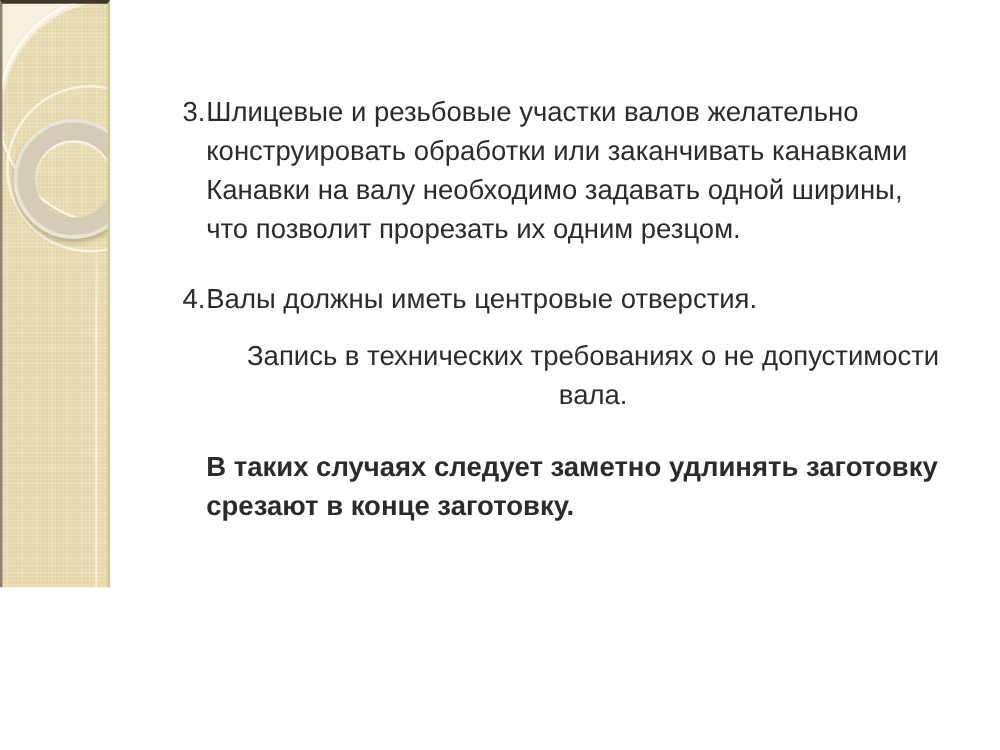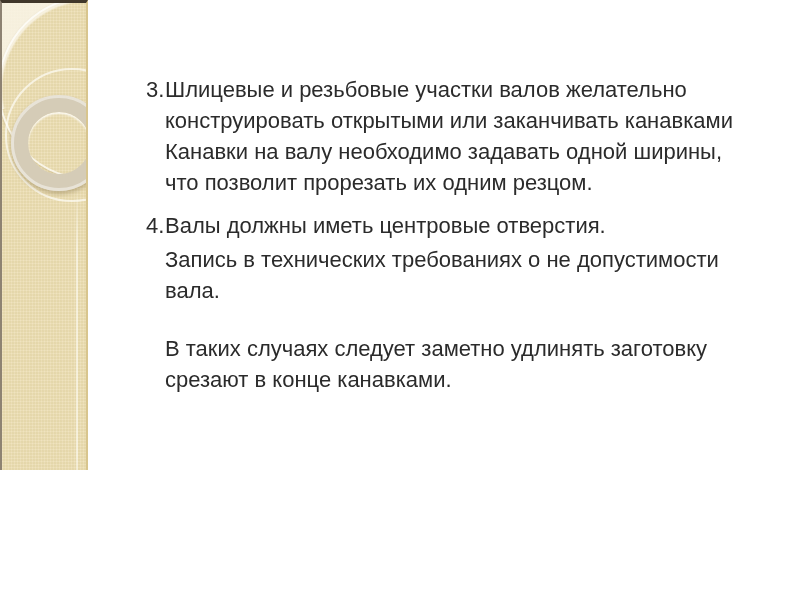--- a/index.html
+++ b/index.html
@@ -92,52 +92,52 @@
     line-height: 31px;
   }
   .para { padding-left: 19px; }
   .para .line { white-space: nowrap; }
   .para .marker {
     display: inline-block;
     min-width: 19px;
     margin-left: -19px;
   }
   
-  .para:nth-child(3) { margin-top: 12px; }
-  .para:nth-child(4) { margin-top: 3px;  }
-  .para:nth-child(5) { margin-top: 27px; }
+  .para:nth-child(3) { margin-top: 25px; }
+  .para:nth-child(4) { margin-top: 15px; text-align: center;  }
+  .para:nth-child(5) { margin-top: 27px; font-weight: bold; }
 </style>
 </head>
 <body>
 
 <div class="slide">
 
   <div class="sidebar">
     <div class="light-cap"></div>
     <div class="circle-a"></div>
     <div class="circle-b"></div>
     <div class="ring"></div>
     <div class="vline"></div>
   </div>
 
   <div class="content" id="content">
       <div class="para">
         <div class="line"><span class="marker">3.</span><span>Шлицевые и резьбовые участки валов желательно</span></div>
-        <div class="line"><span>конструировать открытыми или заканчивать канавками</span></div>
+        <div class="line"><span>конструировать обработки или заканчивать канавками</span></div>
       </div>
       <div class="para">
         <div class="line"><span>Канавки на валу необходимо задавать одной ширины,</span></div>
         <div class="line"><span>что позволит прорезать их одним резцом.</span></div>
       </div>
       <div class="para">
         <div class="line"><span class="marker">4.</span><span>Валы должны иметь центровые отверстия.</span></div>
       </div>
       <div class="para">
         <div class="line"><span>Запись в технических требованиях о не допустимости</span></div>
         <div class="line"><span>вала.</span></div>
       </div>
       <div class="para">
         <div class="line"><span>В таких случаях следует заметно удлинять заготовку</span></div>
-        <div class="line"><span>срезают в конце канавками.</span></div>
+        <div class="line"><span>срезают в конце заготовку.</span></div>
       </div>
     </div>
 
 </div>
 
 </body></html>

